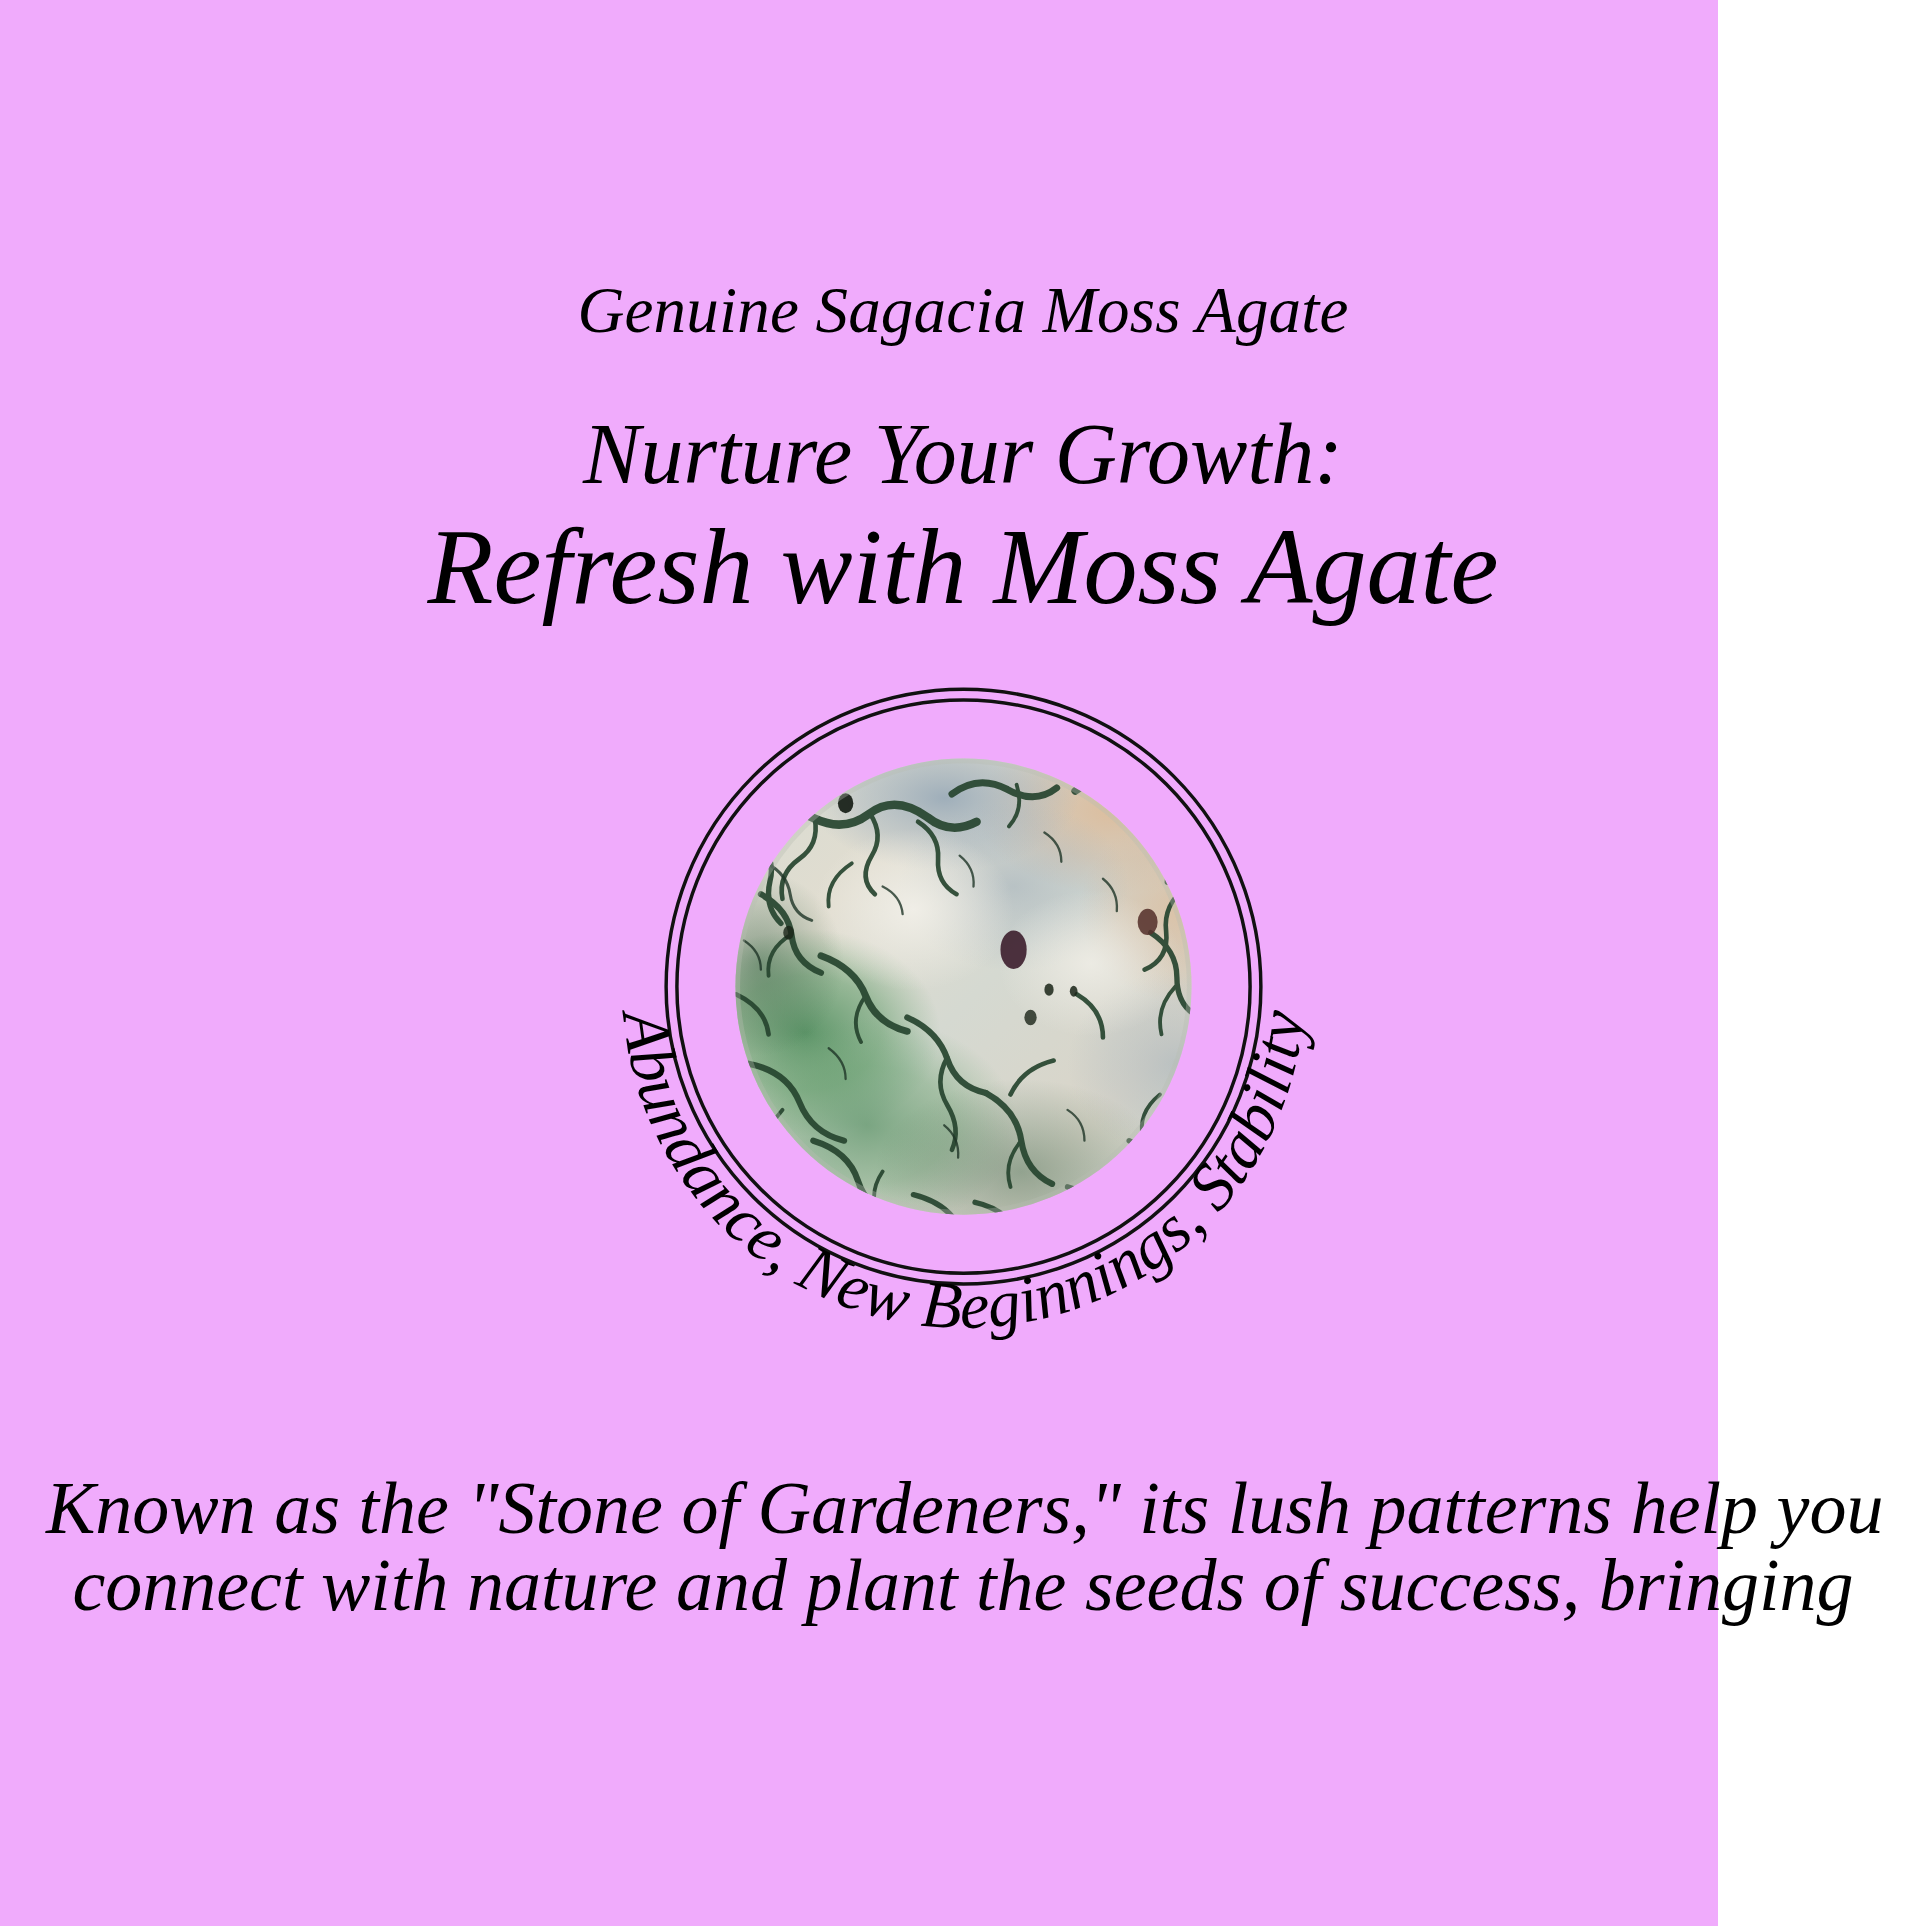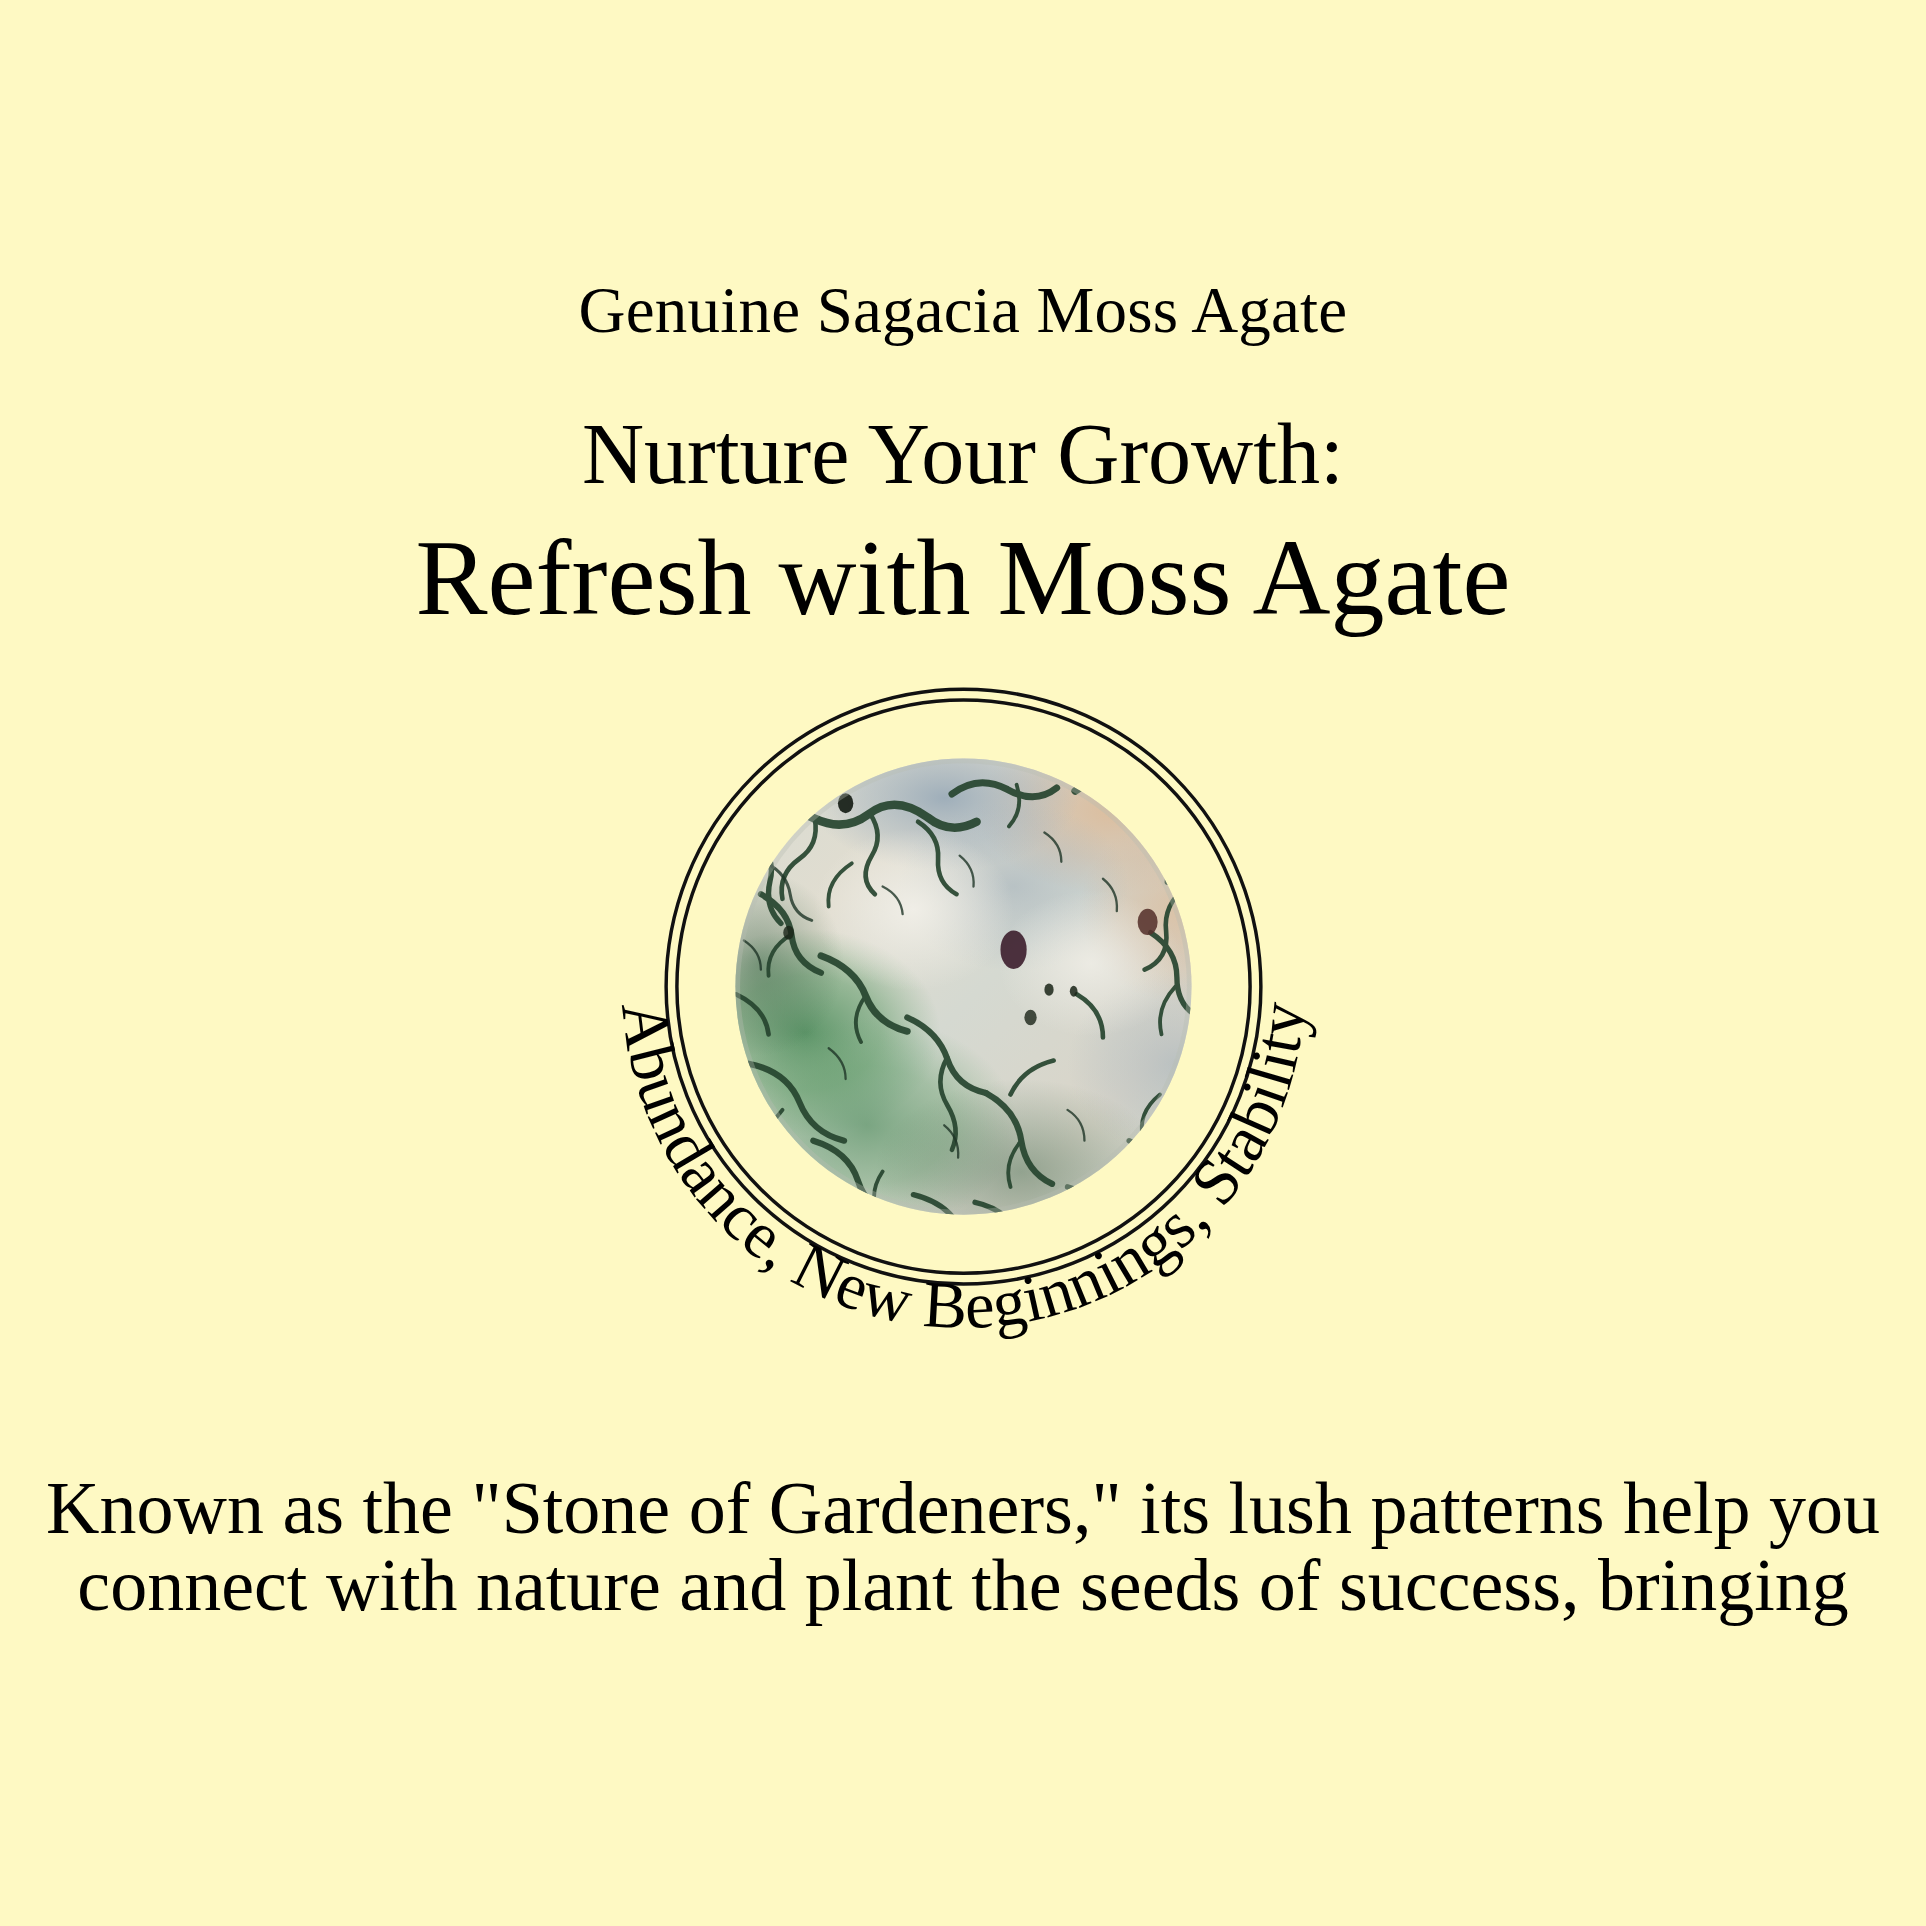--- a/index.html
+++ b/index.html
@@ -10,23 +10,24 @@
   }
   body {
     width: 1926px;
     height: 1926px;
     font-family: "Liberation Serif", "DejaVu Serif", serif;
     color: #000000;
     overflow: hidden;
   }
   .card {
     position: relative;
-    width: 1926px;
+    width: 1718px;
     height: 1926px;
-    background: #fef9c3;
+    background: #f0abfc;
+    font-style: italic;
   }
 
   
   .eyebrow {
     position: absolute;
     top: 276px;
     left: 0;
     width: 1926px;
     text-align: center;
     font-size: 65px;
@@ -43,21 +44,21 @@
   }
   .headline-line-1 {
     font-size: 86px;
     line-height: 1.08;
     white-space: nowrap;
   }
   .headline-line-2 {
     font-size: 108px;
     line-height: 1.1;
     white-space: nowrap;
-    margin-top: 18px;
+    margin-top: 7px;
   }
 
   
   .badge {
     position: absolute;
     left: 482px;
     top: 632px;
     width: 963px;
     height: 794px;
   }

